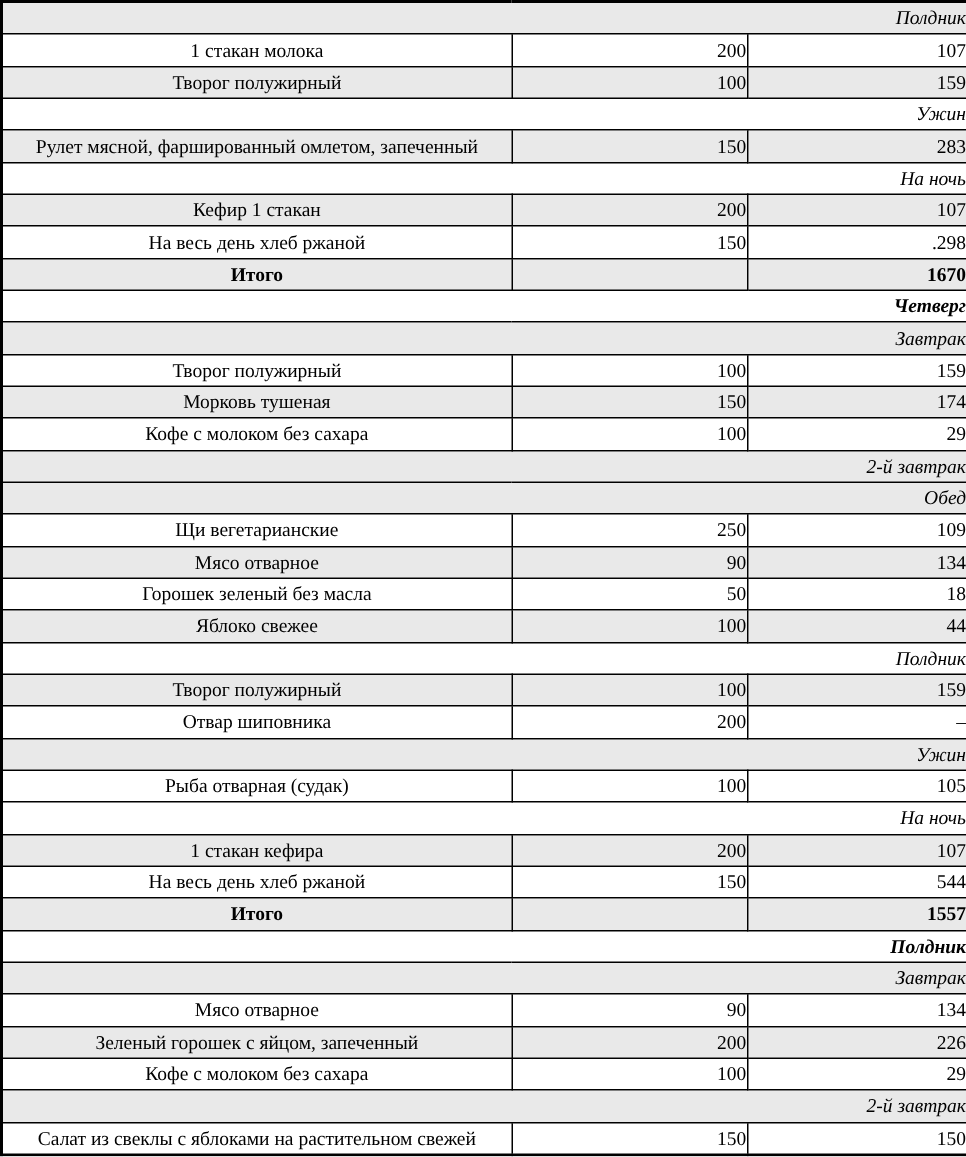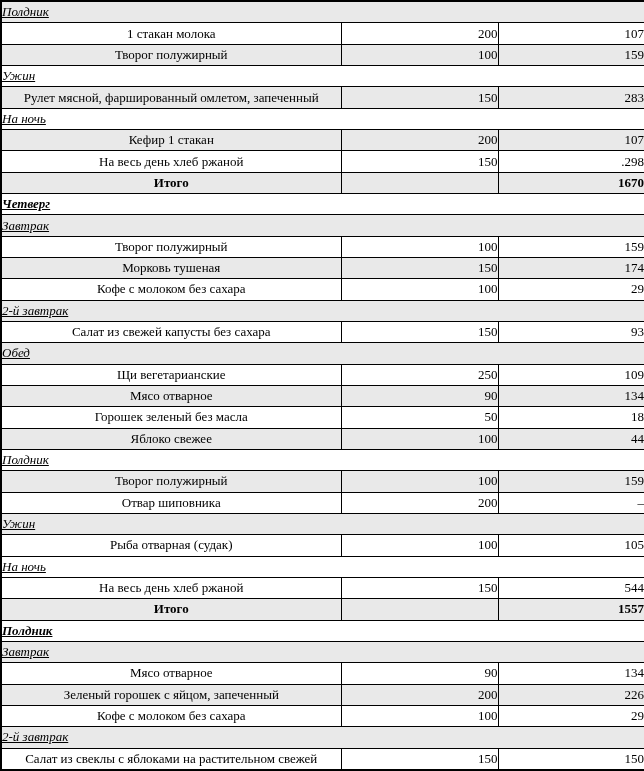--- a/index.html
+++ b/index.html
@@ -32,23 +32,22 @@
     white-space: nowrap;
   }
   tr.stripe td { background: #e9e9e9; }
   td.dish {
     text-align: center;
     padding-left: 7px;
     padding-right: 4px;
   }
   td.num { text-align: right; }
   td.section {
-    text-align: left;
+    text-align: right;
     font-style: italic;
-    text-decoration: underline;
   }
   td.section.day { font-weight: bold; margin-left: 44px; }
   tr.total td { font-weight: bold; }
 </style>
 </head>
 <body>
 
 <div class="page">
   <table class="menu">
     <colgroup>
@@ -113,25 +112,20 @@
           <td class="num">174</td>
         </tr>
         <tr>
           <td class="dish">Кофе с молоком без сахара</td>
           <td class="num">100</td>
           <td class="num">29</td>
         </tr>
         <tr class="stripe">
           <td colspan="3" class="section">2-й завтрак</td>
         </tr>
-        <tr>
-          <td class="dish">Салат из свежей капусты без сахара</td>
-          <td class="num">150</td>
-          <td class="num">93</td>
-        </tr>
         <tr class="stripe">
           <td colspan="3" class="section">Обед</td>
         </tr>
         <tr>
           <td class="dish">Щи вегетарианские</td>
           <td class="num">250</td>
           <td class="num">109</td>
         </tr>
         <tr class="stripe">
           <td class="dish">Мясо отварное</td>
@@ -164,20 +158,25 @@
         <tr class="stripe">
           <td colspan="3" class="section">Ужин</td>
         </tr>
         <tr>
           <td class="dish">Рыба отварная (судак)</td>
           <td class="num">100</td>
           <td class="num">105</td>
         </tr>
         <tr>
           <td colspan="3" class="section">На ночь</td>
+        </tr>
+        <tr class="stripe">
+          <td class="dish">1 стакан кефира</td>
+          <td class="num">200</td>
+          <td class="num">107</td>
         </tr>
         <tr>
           <td class="dish">На весь день хлеб ржаной</td>
           <td class="num">150</td>
           <td class="num">544</td>
         </tr>
         <tr class="stripe total">
           <td class="dish">Итого</td>
           <td class="num"></td>
           <td class="num">1557</td>

